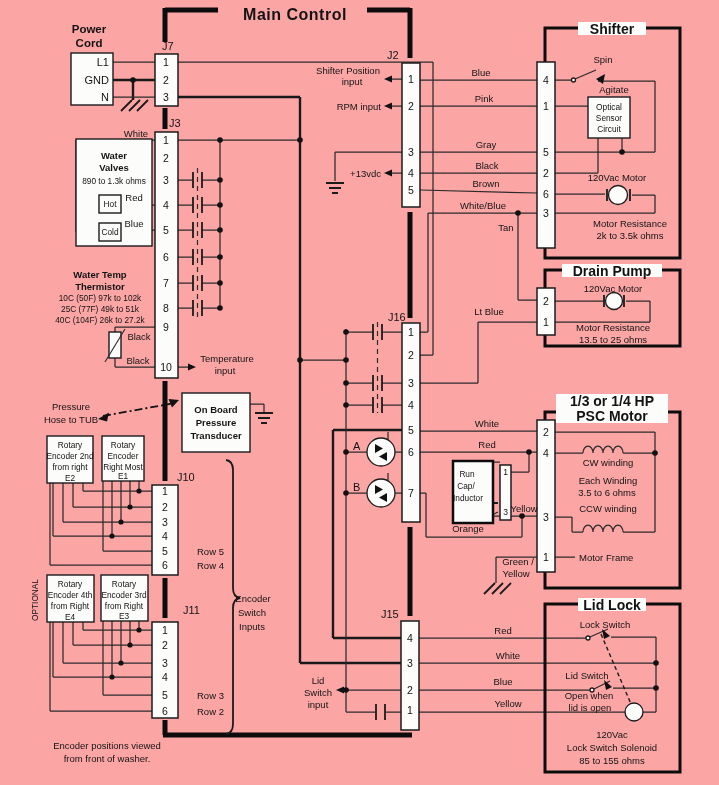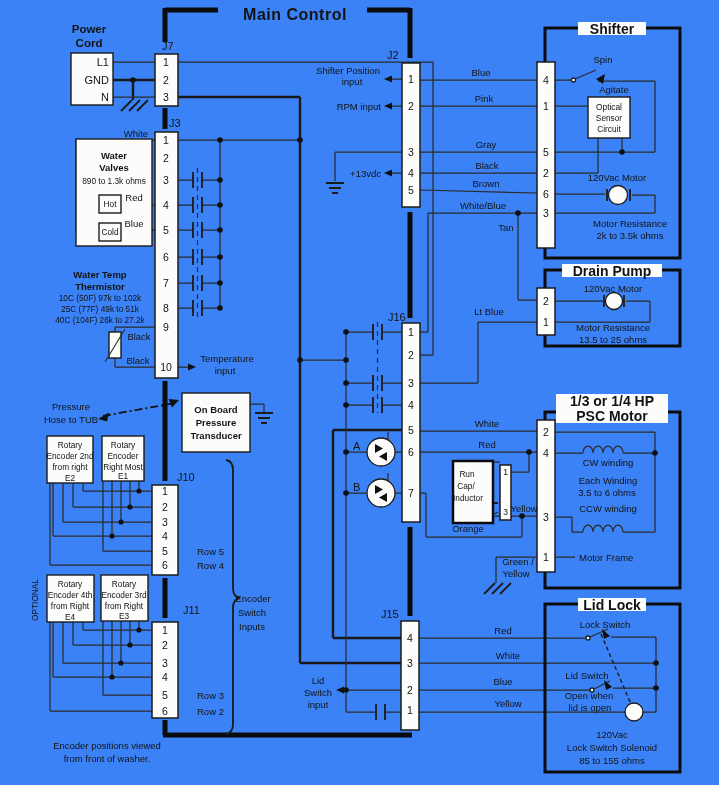--- a/index.html
+++ b/index.html
@@ -1,16 +1,16 @@
 <!DOCTYPE html>
 <html><head>
 <meta charset="utf-8">
 <style>
   html,body{margin:0;padding:0;background:#e8e8e6;}
-  .page{position:relative;width:719px;height:785px;background:#3b82f6;overflow:hidden;
+  .page{position:relative;width:719px;height:785px;background:#fca5a5;overflow:hidden;
         font-family:"Liberation Sans",sans-serif;}
   svg{position:absolute;left:0;top:0;}
   svg text{font-family:"Liberation Sans",sans-serif;fill:#131313;}
   .t{font-size:9.5px}
   .tb{font-size:9.5px;font-weight:bold}
   .ts{font-size:8.3px}
   .pin{font-size:10.5px}
   .pins{font-size:8.5px}
   .jl{font-size:11px}
   .big{font-size:16px;font-weight:bold;letter-spacing:.5px}

